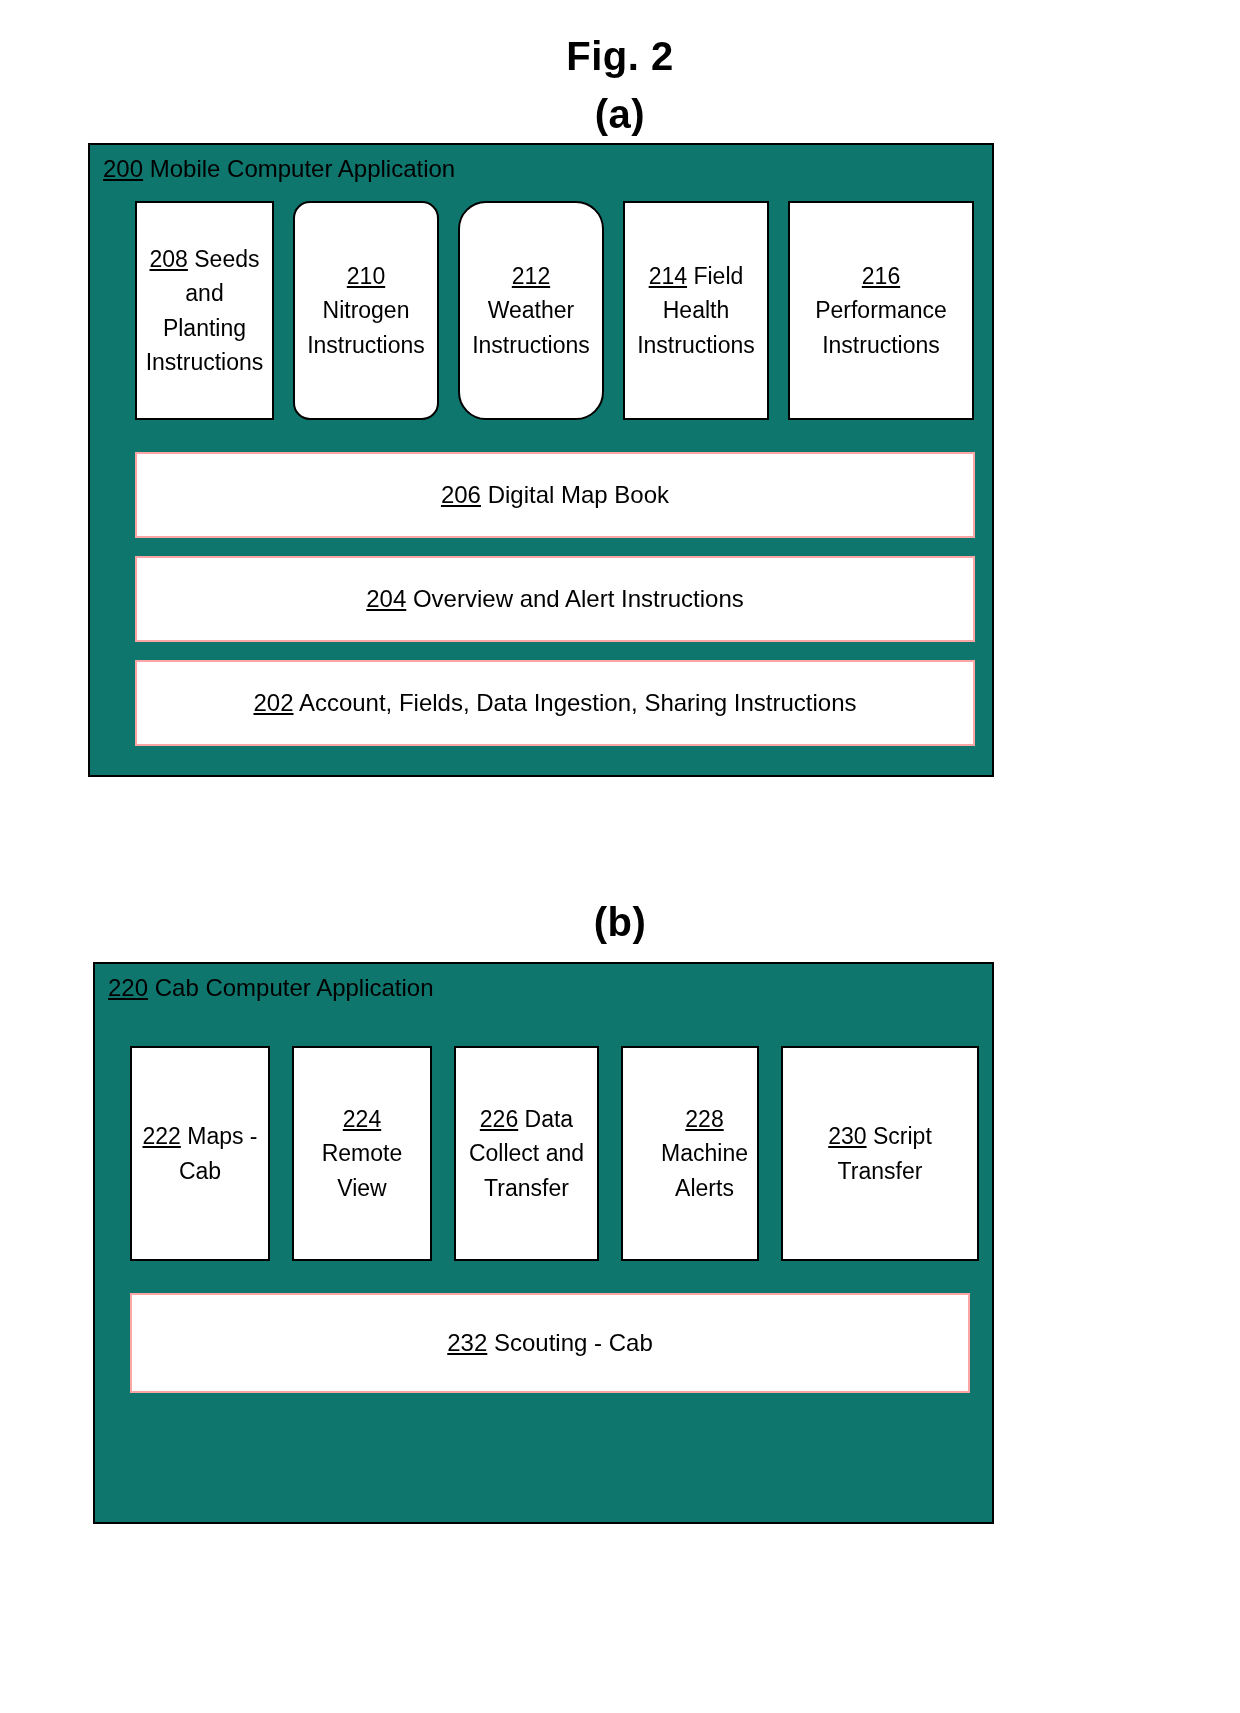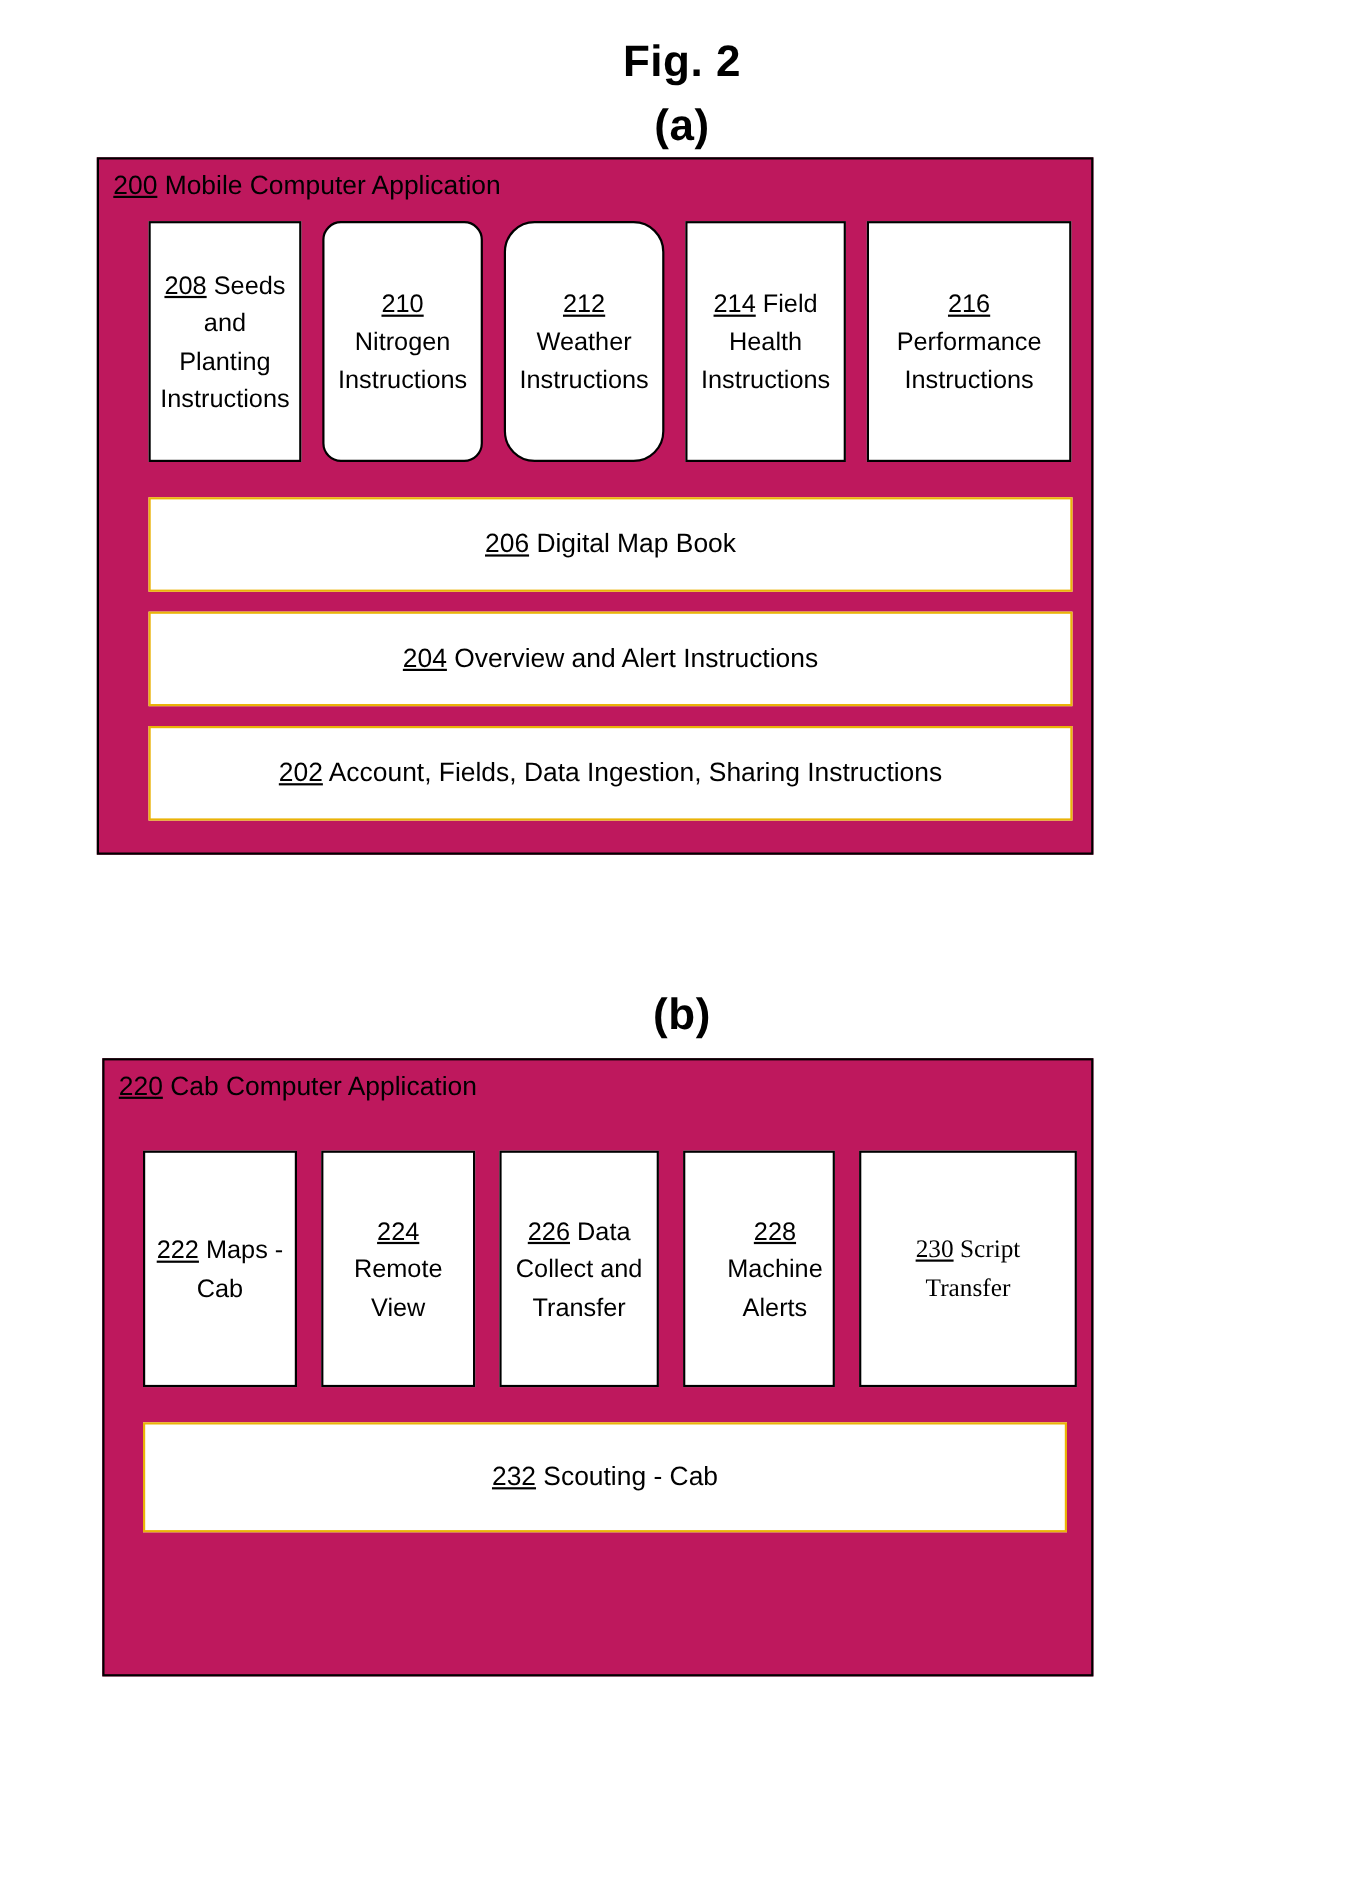--- a/index.html
+++ b/index.html
@@ -37,21 +37,21 @@
   #part-b-label {
     top: 900px;
     font-size: 40px;
     font-weight: bold;
   }
 
   
   .app-container {
     position: absolute;
     border: 2px solid #000;
-    background: #be185d;
+    background: #0f766e;
     box-sizing: border-box;
   }
   #app-a {
     left: 88px;
     top: 143px;
     width: 906px;
     height: 634px;
   }
   #app-b {
     left: 93px;
@@ -107,30 +107,30 @@
   #module-row-a .module-box:nth-child(1) { flex: 0 0 139px; }
   #module-row-a .module-box:nth-child(2) { flex: 0 0 146px; border-radius: 17px; }
   #module-row-a .module-box:nth-child(3) { flex: 0 0 146px; border-radius: 28px; }
   #module-row-a .module-box:nth-child(4) { flex: 0 0 146px; }
   #module-row-a .module-box:nth-child(5) { flex: 0 0 186px; }
 
   #module-row-b .module-box:nth-child(1) { flex: 0 0 140px; }
   #module-row-b .module-box:nth-child(2) { flex: 0 0 140px; }
   #module-row-b .module-box:nth-child(3) { flex: 0 0 145px; }
   #module-row-b .module-box:nth-child(4) { flex: 0 0 138px; padding-left: 32px; }
-  #module-row-b .module-box:nth-child(5) { flex: 0 0 198px; font-family: Liberation Serif, serif; }
+  #module-row-b .module-box:nth-child(5) { flex: 0 0 198px; }
 
   .module-text {
     display: block;
   }
 
   
   .bar-box {
     position: absolute;
-    border: 2px solid #eab308;
+    border: 2px solid #fca5a5;
     background: #fff;
     box-sizing: border-box;
     display: flex;
     align-items: center;
     justify-content: center;
     font-size: 24px;
     white-space: nowrap;
   }
   #bar-206 {
     left: 45px;

